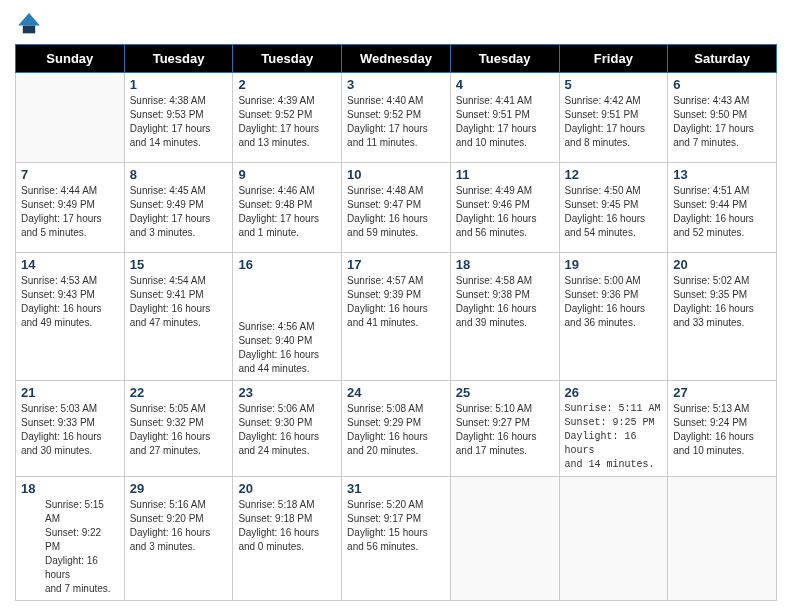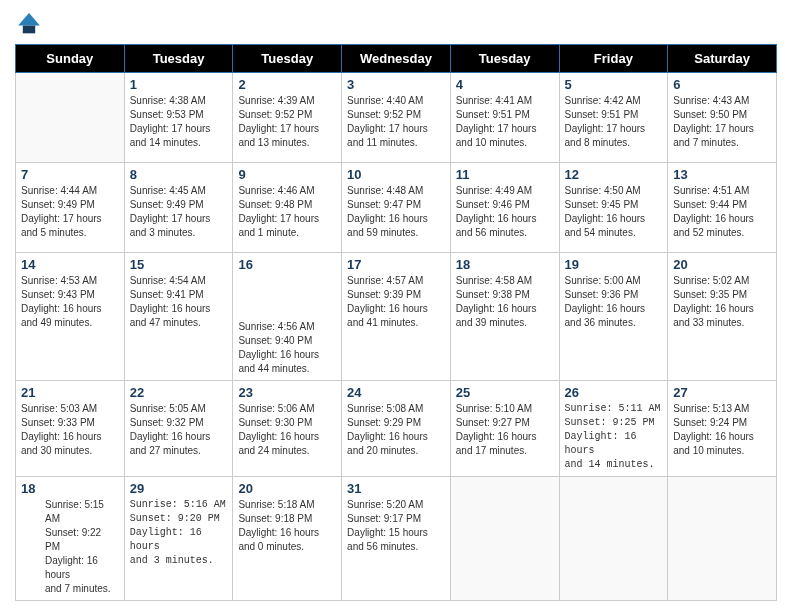--- a/index.html
+++ b/index.html
@@ -328,21 +328,21 @@
       <tr class="week-row">
         <td>
           <span class="day-number">18</span>
           <div class="day-info" style="white-space: pre-line; margin-left: 24px;">Sunrise: 5:15 AM
 Sunset: 9:22 PM
 Daylight: 16 hours
 and 7 minutes.</div>
         </td>
         <td>
           <span class="day-number">29</span>
-          <div class="day-info" style="white-space: pre-line; font-family: Liberation Mono, monospace;">Sunrise: 5:16 AM
+          <div class="day-info" style="white-space: pre-line;">Sunrise: 5:16 AM
 Sunset: 9:20 PM
 Daylight: 16 hours
 and 3 minutes.</div>
         </td>
         <td>
           <span class="day-number">20</span>
           <div class="day-info" style="white-space: pre-line;">Sunrise: 5:18 AM
 Sunset: 9:18 PM
 Daylight: 16 hours
 and 0 minutes.</div>

